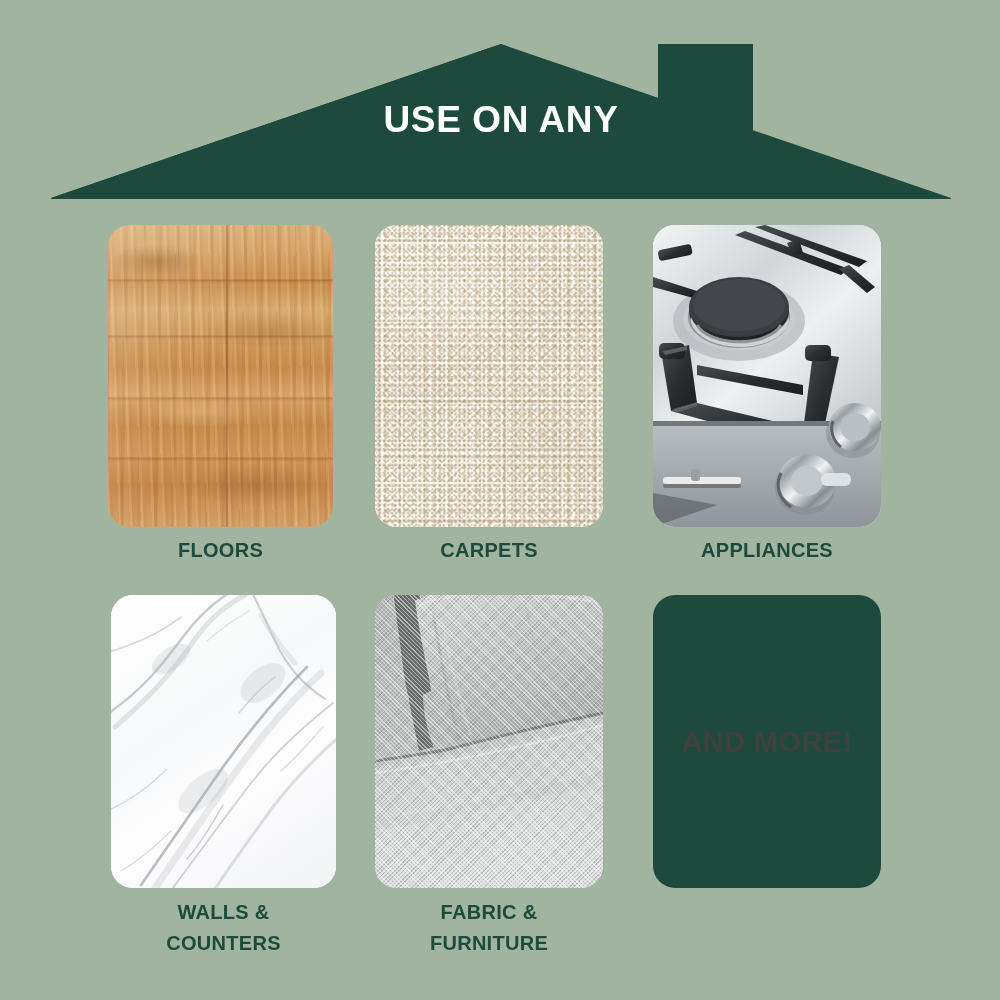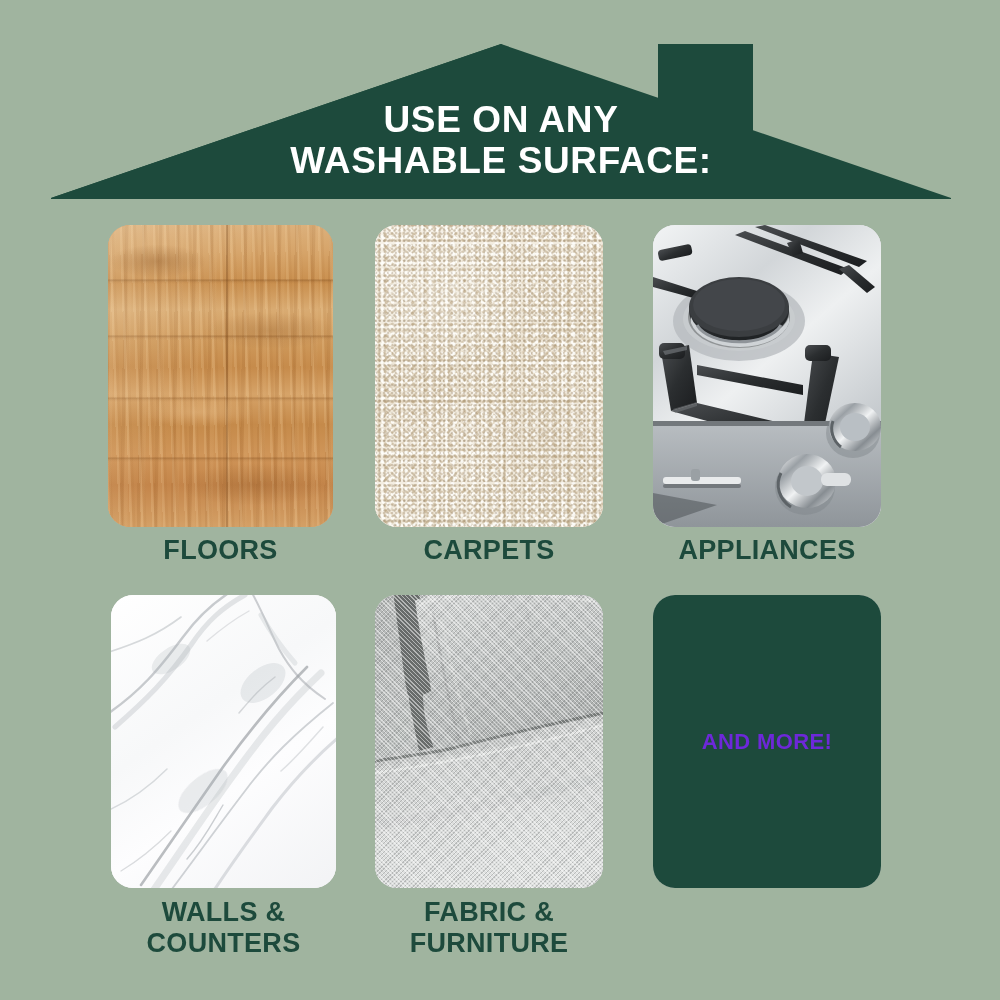--- a/index.html
+++ b/index.html
@@ -64,21 +64,21 @@
     left: 0; top: 0; right: 0; bottom: 0;
   }
 
   .caption {
     position: absolute;
     left: -20px;
     width: 265px;
     text-align: center;
     color: #1d4a3c;
     font-weight: 800;
-    font-size: 27px;
+    font-size: 20px;
     line-height: 31px;
     letter-spacing: 0.3px;
     text-transform: uppercase;
   }
   .caption .cap-line { display: block; white-space: nowrap; }
 
   
   .art-wood {
     background-color: #cf9a59;
     background-image:
@@ -217,23 +217,23 @@
   .sofa-svg { position: absolute; inset: 0; }
 
   
   .art-solid-green { background: #1d4a3c; }
   .and-more-text {
     position: absolute;
     left: 0; right: 0;
     top: 50%;
     transform: translateY(-50%);
     text-align: center;
-    color: #6d28d9;
+    color: #404040;
     font-weight: 800;
-    font-size: 22px;
+    font-size: 29px;
     letter-spacing: 0.4px;
     text-transform: uppercase;
   }
 </style>
 </head>
 <body>
 
 <div id="stage">
 
   <div id="roof-wrap">
@@ -247,21 +247,20 @@
                L 950 199
                L 50 199
                L 50 198
                Z"></path>
       <path fill="#1d4a3c" d="M 500 44 L 950 198 L 50 198 Z"></path>
       <rect fill="#1d4a3c" x="657" y="44" width="95" height="120"></rect>
     </svg>
 
     <div id="headline">
       <span class="hl-line">USE ON ANY</span>
-      <span class="hl-line">WASHABLE SURFACE:</span>
     </div>
   </div>
 
   <div class="tile-cell" style="left:108px; top:225px; width:225px; height:302px;">
     <div class="tile" style="width:225px; height:302px;">
       <div class="tile-art art-wood"></div>
     </div>
     <div class="caption" style="top:310px;">
       <span class="cap-line">FLOORS</span>
     </div>

